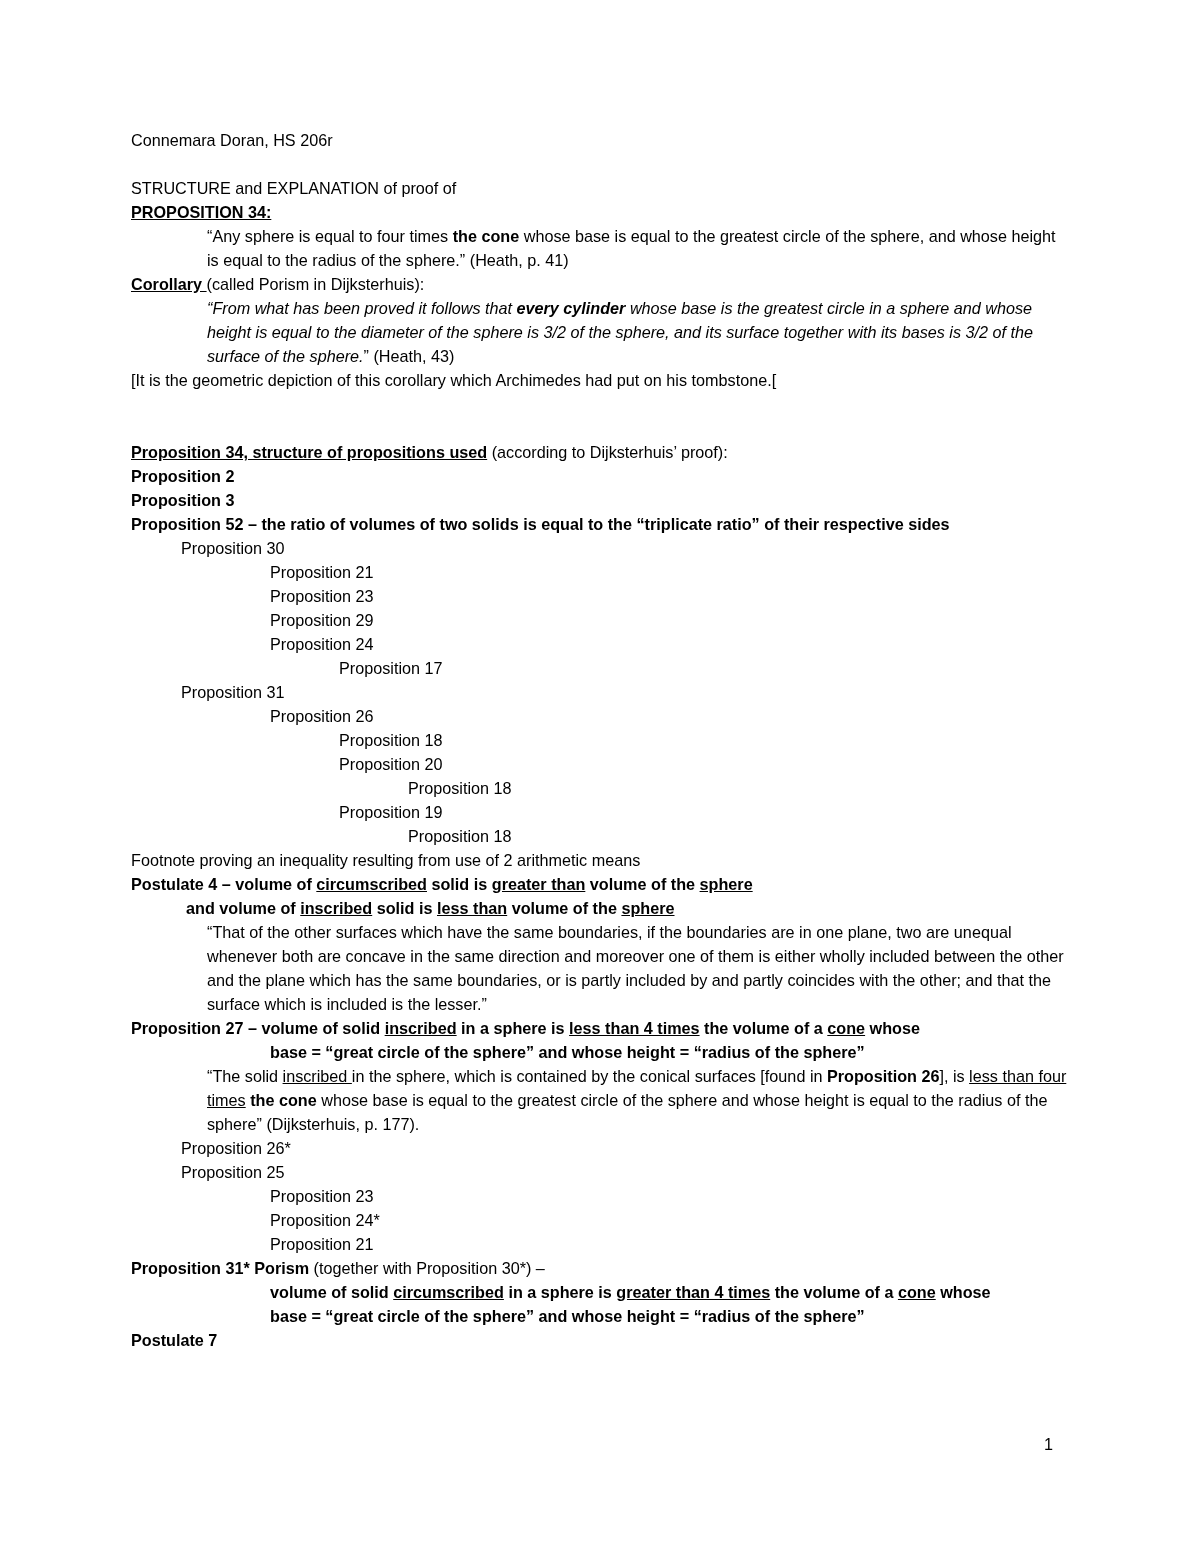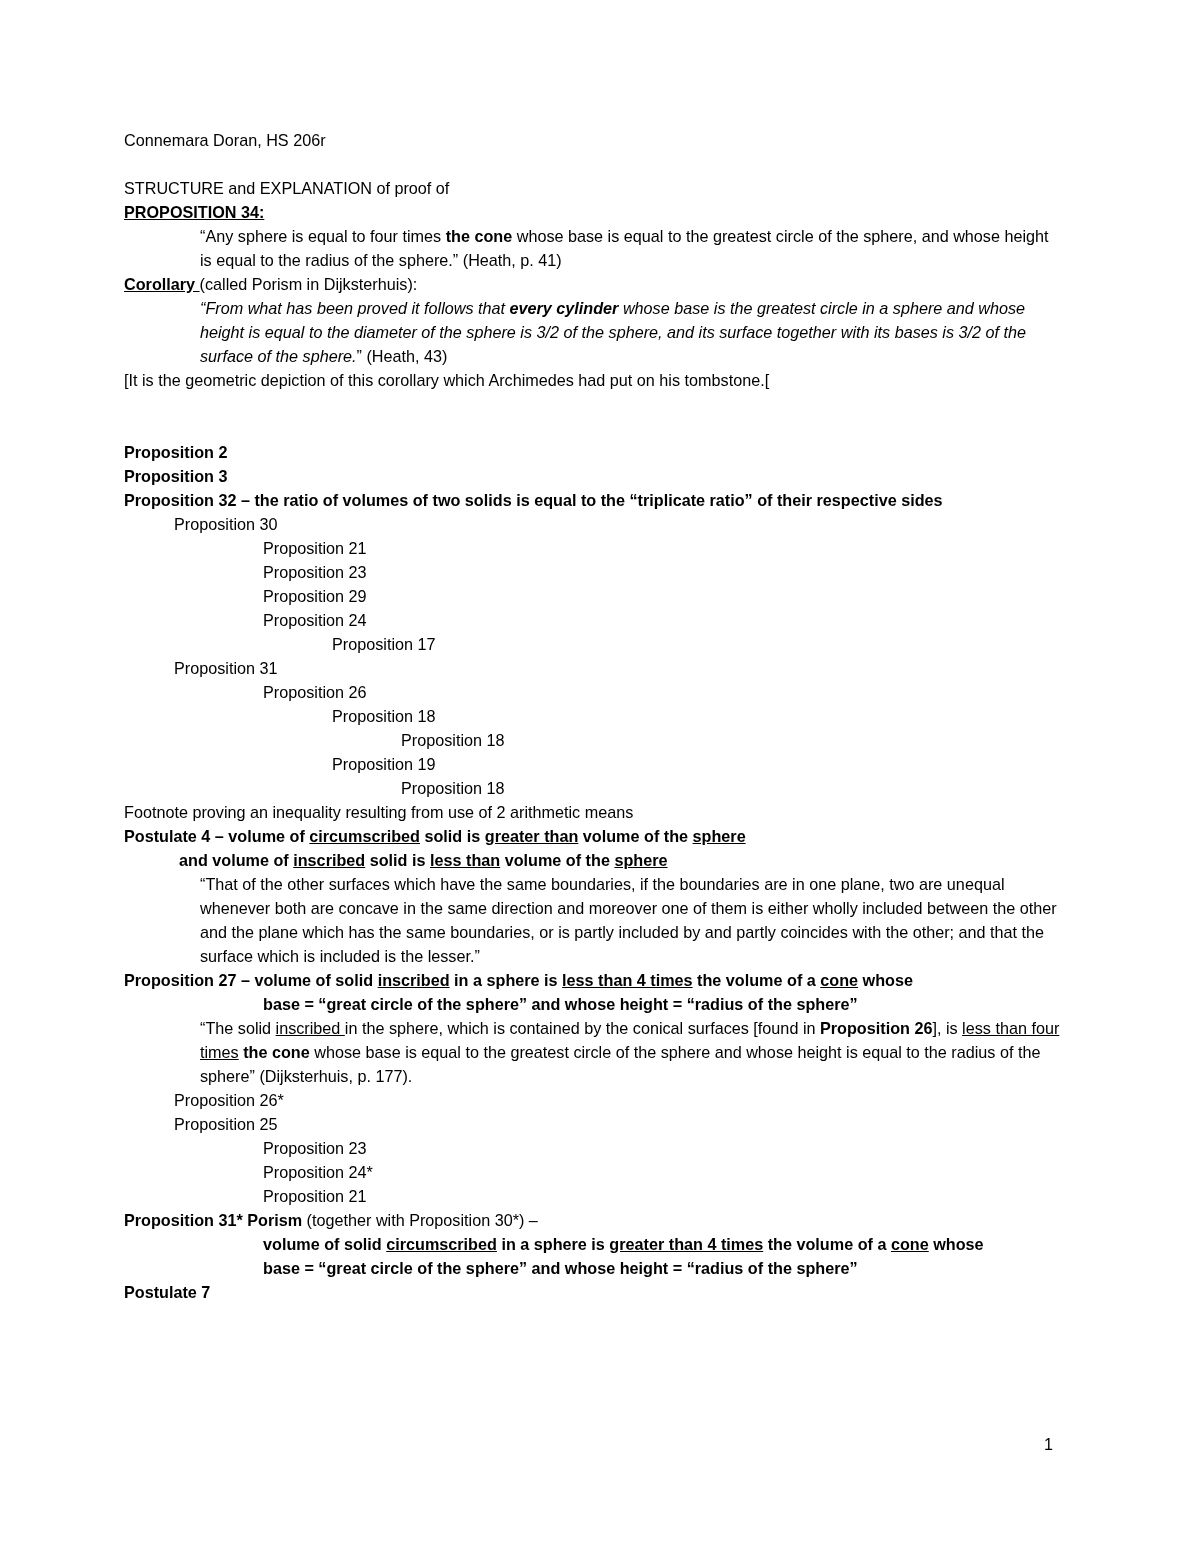--- a/index.html
+++ b/index.html
@@ -13,21 +13,21 @@
   }
   .page {
     position: relative;
     width: 1200px;
     height: 1553px;
     background: #ffffff;
     overflow: hidden;
   }
   .doc {
     position: absolute;
-    left: 124px;
+    left: 131px;
     top: 128px;
     width: 930px;
     font-size: 16.2px;
     line-height: 24px;
   }
   .line {
     white-space: pre-wrap;
   }
   .blank {
     height: 24px;
@@ -76,34 +76,36 @@
 
     <div class="line"><span class="b u">Corollary </span><span>(called Porism in Dijksterhuis):</span></div>
 
     <div class="para hang"><span class="it">“From what has been proved it follows that </span><span class="bi">every cylinder</span><span class="it"> whose base is the greatest circle in a sphere and whose height is equal to the diameter of the sphere is 3/2 of the sphere, and its surface together with its bases is 3/2 of the surface of the sphere.</span><span>”  (Heath, 43)</span></div>
 
     <div class="line">[It is the geometric depiction of this corollary which Archimedes had put on his tombstone.[</div>
 
     <div class="blank"></div>
     <div class="blank"></div>
 
+    <div class="line"><span class="b u">Proposition 34, structure of propositions used</span><span> (according to Dijksterhuis’ proof):</span></div>
 
     <div class="line b">Proposition 2</div>
     <div class="line b">Proposition 3</div>
-    <div class="line b">Proposition 32 – the ratio of volumes of two solids is equal to the “triplicate ratio” of their respective sides</div>
+    <div class="line b">Proposition 52 – the ratio of volumes of two solids is equal to the “triplicate ratio” of their respective sides</div>
 
     <div class="line i1">Proposition 30</div>
     <div class="line i2">Proposition 21</div>
     <div class="line i2">Proposition 23</div>
     <div class="line i2">Proposition 29</div>
     <div class="line i2">Proposition 24</div>
     <div class="line i3">Proposition 17</div>
     <div class="line i1">Proposition 31</div>
     <div class="line i2">Proposition 26</div>
     <div class="line i3">Proposition 18</div>
+    <div class="line i3">Proposition 20</div>
     <div class="line i4">Proposition 18</div>
     <div class="line i3">Proposition 19</div>
     <div class="line i4">Proposition 18</div>
 
     <div class="line">Footnote proving an inequality resulting from use of 2 arithmetic means</div>
 
     <div class="line b"><span>Postulate 4 – volume of </span><span class="u">circumscribed</span><span> solid is </span><span class="u">greater than</span><span> volume of the </span><span class="u">sphere</span></div>
 
     <div class="line b i05"><span>and volume of </span><span class="u">inscribed</span><span> solid is </span><span class="u">less than</span><span> volume of the </span><span class="u">sphere</span></div>
 

